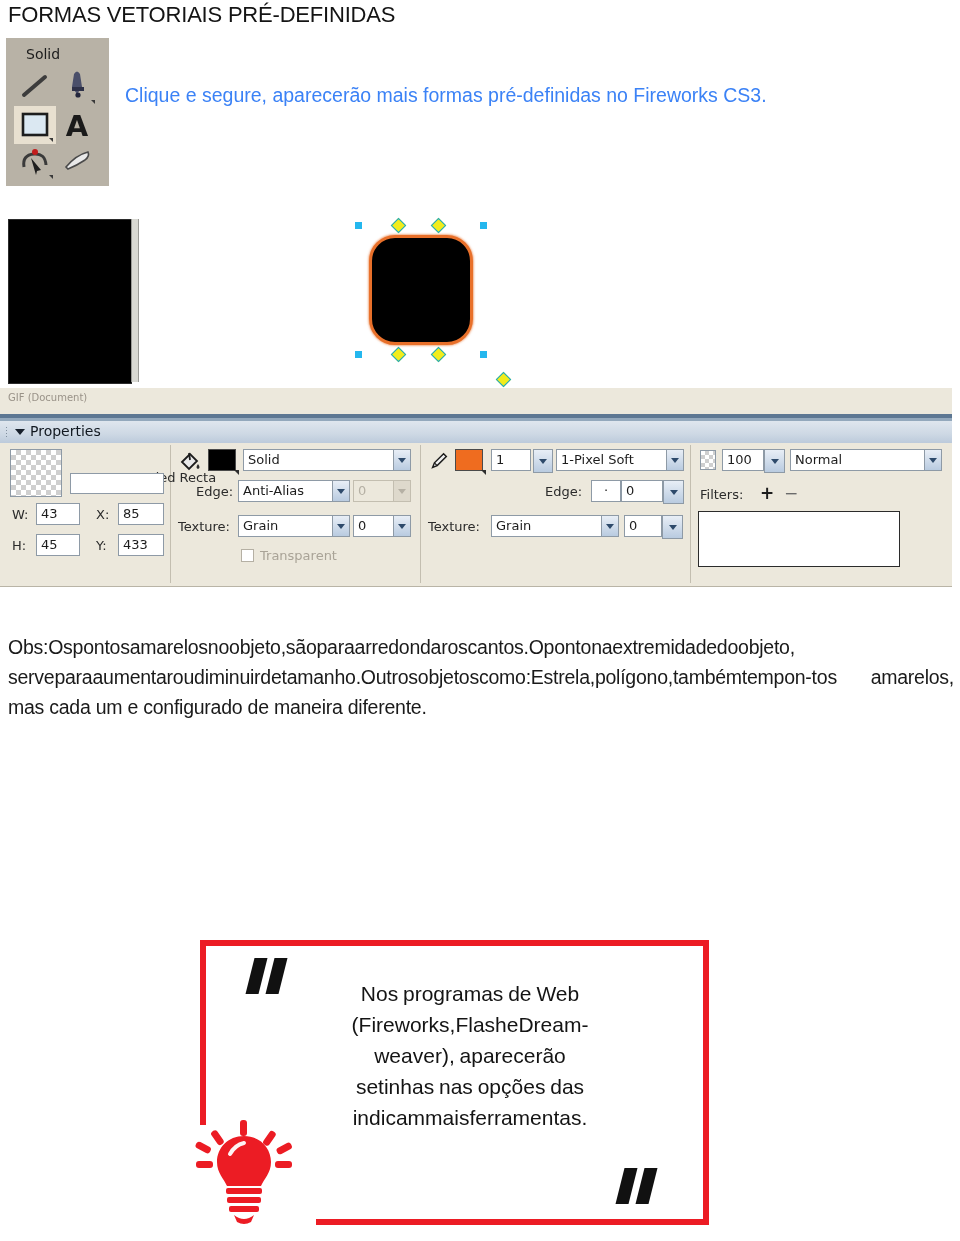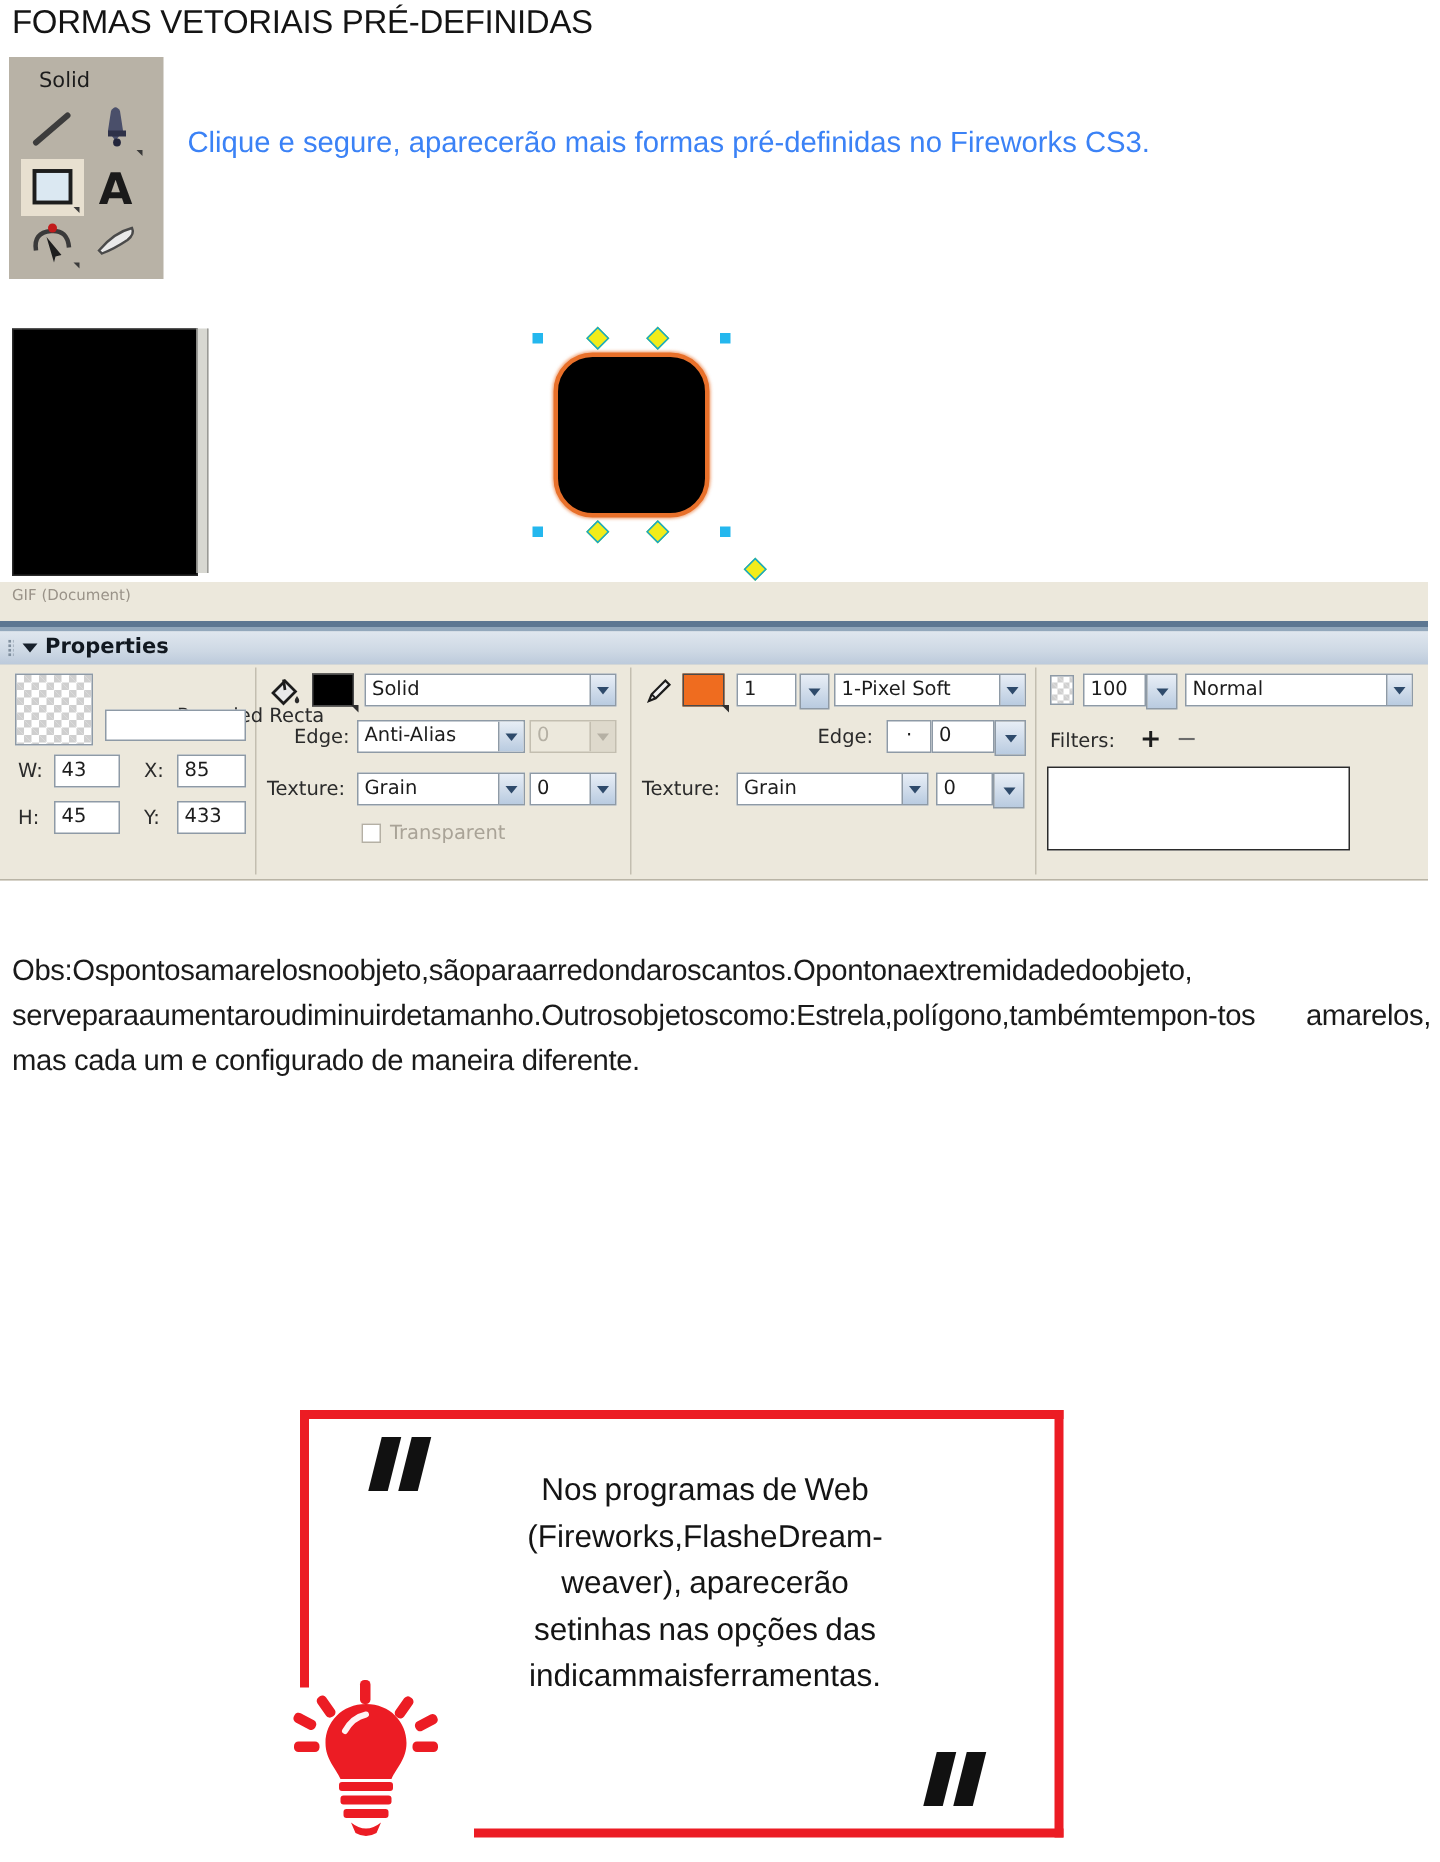--- a/index.html
+++ b/index.html
@@ -188,21 +188,21 @@
     width: 0; height: 0;
     border-left: 5px solid transparent;
     border-right: 5px solid transparent;
     border-top: 6px solid #17202b;
   }
   .fw-props-title {
     position: absolute;
     left: 30px;
     top: 2px;
     font-size: 14px;
-    font-weight: bold;
+    font-weight: normal;
     color: #111820;
     font-family: "DejaVu Sans", sans-serif;
   }
   .fw-props-body {
     position: absolute;
     left: 0; top: 55px;
     width: 952px;
     height: 143px;
     background: #ece8dc;
     border-bottom: 1px solid #b9b4a6;

